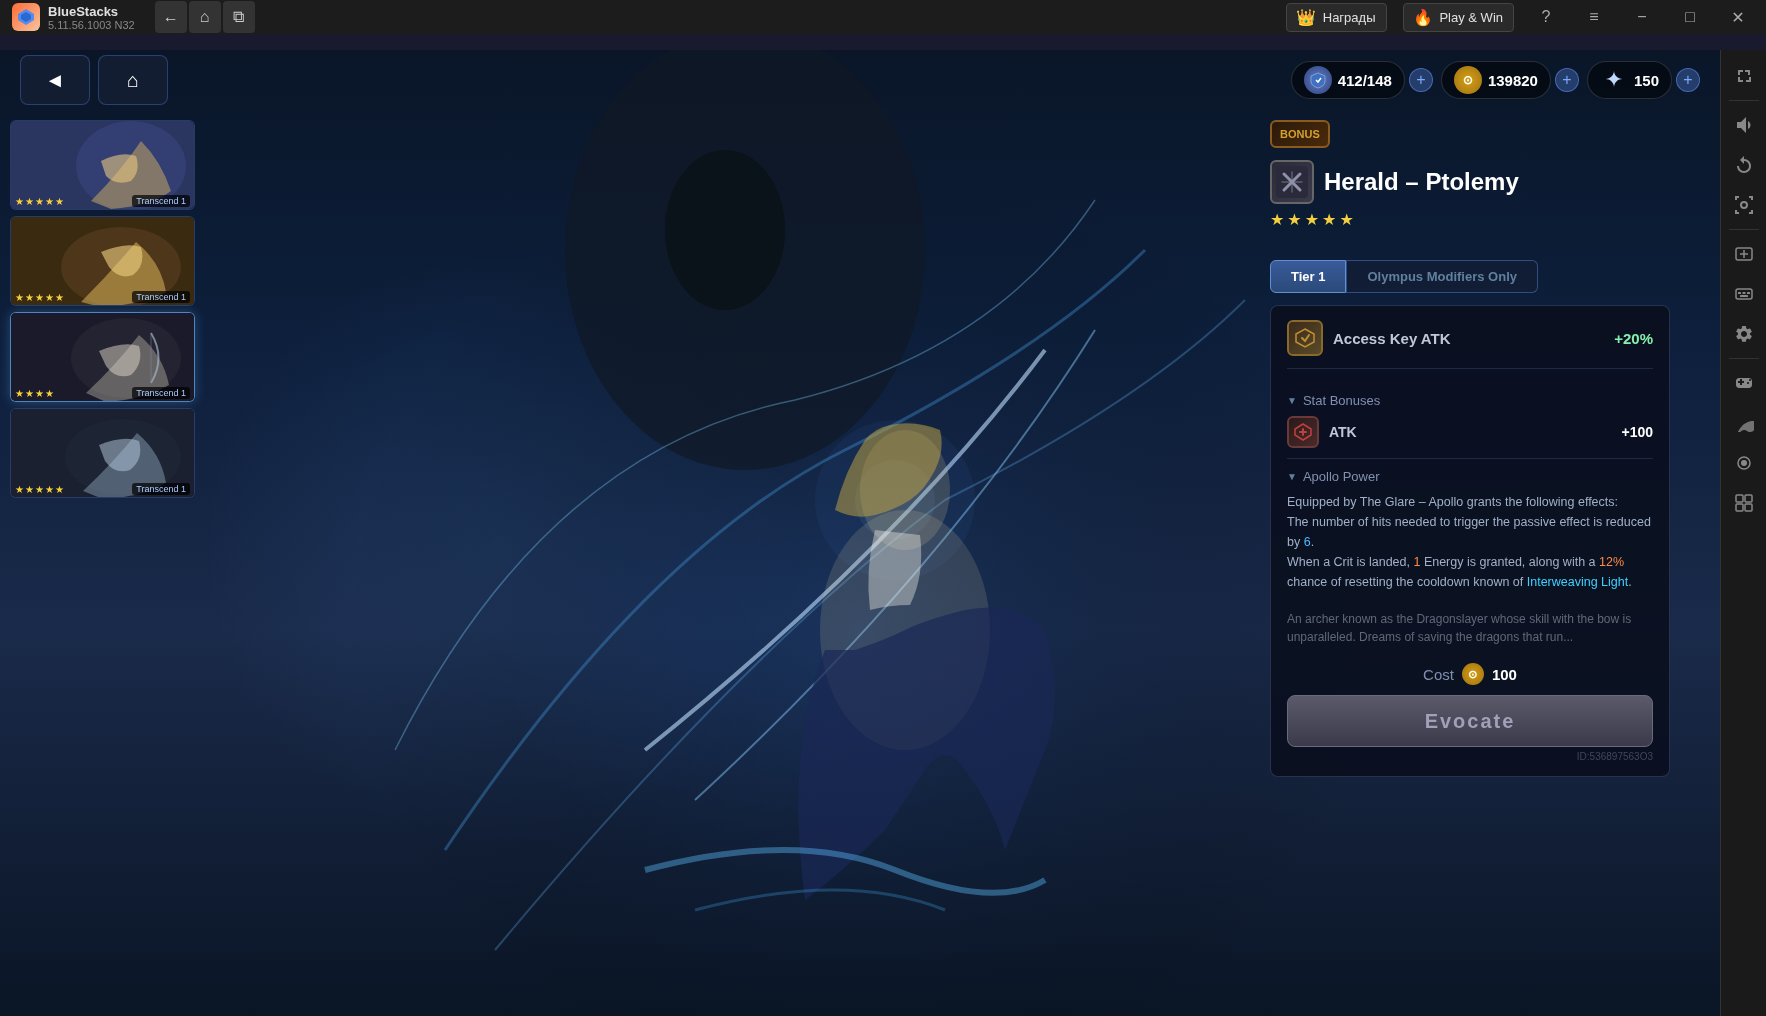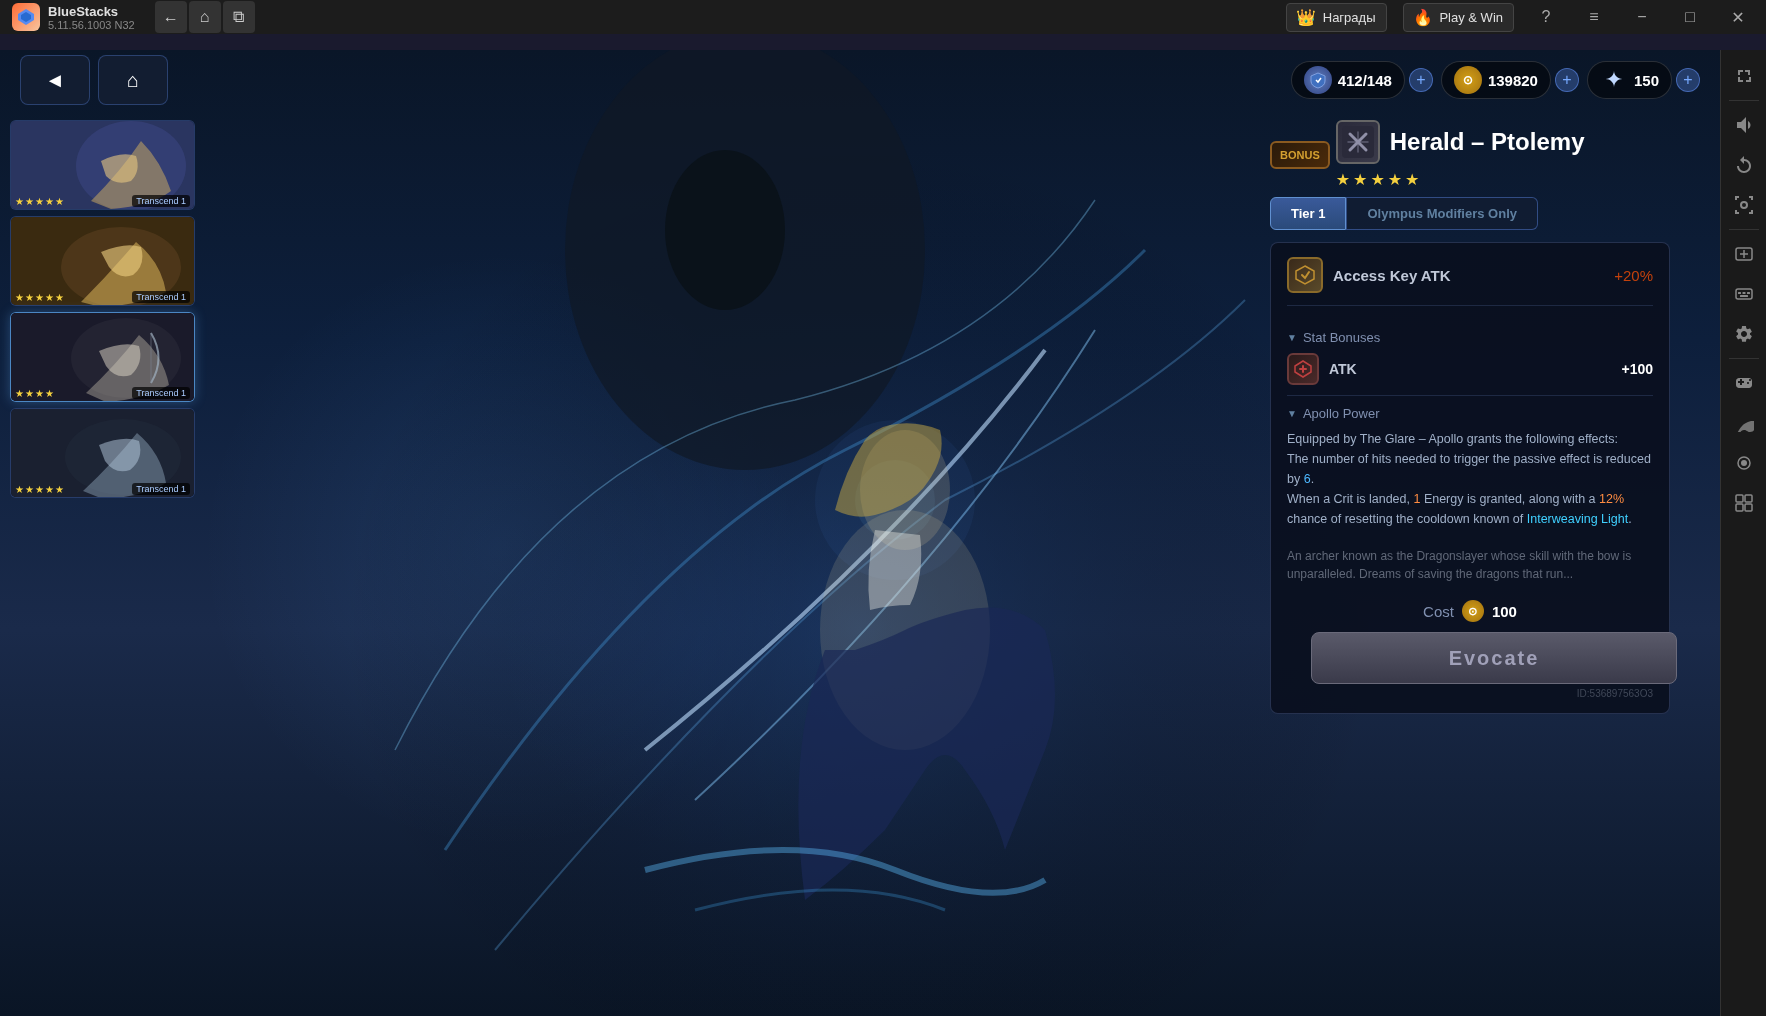--- a/index.html
+++ b/index.html
@@ -262,22 +262,23 @@
     
     #right-panel {
       position: absolute;
       top: 70px; right: 50px;
       width: 400px;
       z-index: 20;
     }
 
     
     #bonus-area {
-      display: flex; align-items: center; gap: 6px;
+      display: flex; align-items: flex-start; gap: 12px;
       margin-bottom: 8px;
+      flex-direction: column;
     }
     .bonus-badge {
       background: linear-gradient(135deg, #2a1a0a, #4a2a0a);
       border: 2px solid #8a5a20;
       border-radius: 6px;
       padding: 6px 8px;
       color: #d4a030;
       font-size: 11px;
       font-weight: bold;
       text-align: center;
@@ -314,20 +315,21 @@
       display: flex; gap: 0;
       margin-bottom: 12px;
     }
     .tier-btn {
       padding: 8px 20px;
       border: 1px solid rgba(100,150,255,0.4);
       color: #aabbdd;
       font-size: 13px;
       cursor: pointer;
       font-weight: bold;
+      margin-top: 23px;
     }
     .tier-btn.active {
       background: linear-gradient(180deg, #3a5a9a, #2a4a7a);
       color: #ffffff;
       border-color: #6090d0;
     }
     .tier-btn.inactive {
       background: rgba(20,30,50,0.6);
       color: #6080a0;
     }
@@ -357,23 +359,23 @@
       display: flex; align-items: center; justify-content: center;
       font-size: 16px; color: #d4a030;
     }
     .atk-label {
       flex: 1;
       color: #c0c8d8;
       font-size: 15px;
       font-weight: bold;
     }
     .atk-value {
-      color: #c2410c;
+      color: #86efac;
       font-size: 15px;
-      font-weight: normal;
+      font-weight: bold;
     }
 
     
     .section-header {
       color: #8090b0;
       font-size: 13px;
       margin-bottom: 8px;
       display: flex; align-items: center; gap: 6px;
     }
     .section-header::before {
@@ -460,21 +462,20 @@
       width: 100%;
       height: 52px;
       background: linear-gradient(180deg, #5a5a6a, #3a3a4a);
       border: 1px solid #6a6a7a;
       border-radius: 8px;
       color: #a0a0b8;
       font-size: 20px;
       font-weight: bold;
       cursor: pointer;
       letter-spacing: 2px;
-      margin-left: 24px;
     }
 
     
     .id-label {
       color: #404858;
       font-size: 10px;
       text-align: right;
       margin-top: 4px;
     }
 

